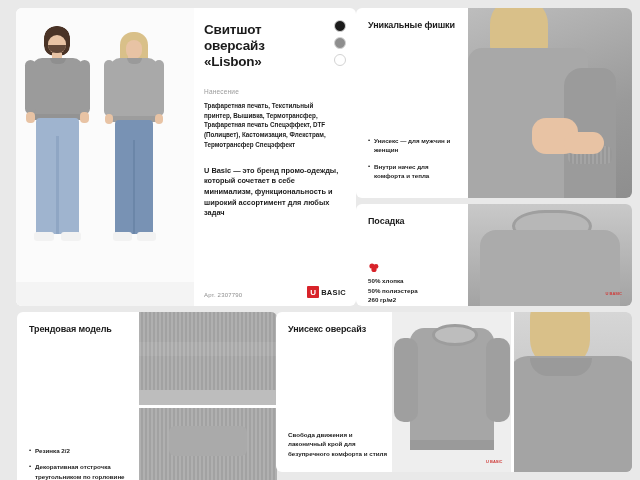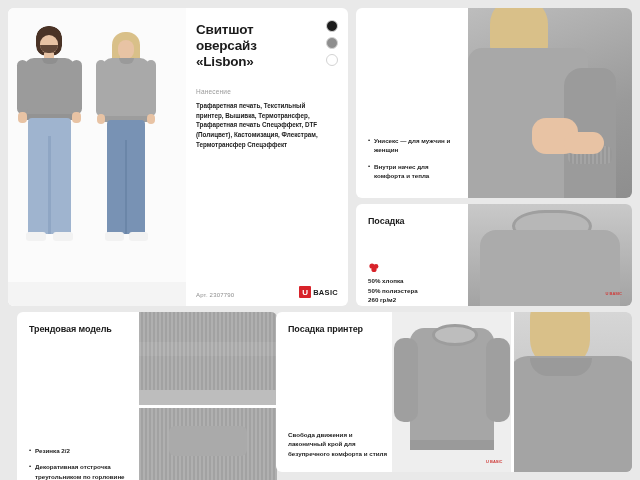--- a/index.html
+++ b/index.html
@@ -23,21 +23,21 @@
     padding: 8px;
   }
   .card {
     position: absolute;
     background: #ffffff;
     border-radius: 6px;
     overflow: hidden;
   }
   
   #hero {
-    left: 8px; top: 8px; width: 340px; height: 298px;
+    left: 16px; top: 8px; width: 340px; height: 298px;
     display: flex;
   }
   .hero-photo {
     position: relative;
     width: 178px;
     height: 100%;
     background: #fbfbfb;
     overflow: hidden;
   }
   .hero-info {
@@ -338,20 +338,21 @@
     <div class="hero-info">
       <div class="swatches">
         <div class="sw" style="background:#1b1b1b;"></div>
         <div class="sw" style="background:#8e8e8e;"></div>
         <div class="sw" style="background:#ffffff;"></div>
       </div>
 
       <h1 class="title">Свитшот оверсайз «Lisbon»</h1>
       <div class="label-muted">Нанесение</div>
       <div class="print-list">Трафаретная печать, Текстильный принтер, Вышивка, Термотрансфер, Трафаретная печать Спецэффект, DTF (Полицвет), Кастомизация, Флекстрам, Термотрансфер Спецэффект</div>
+      <div class="brand-desc">U Basic — это бренд промо-одежды, который сочетает в себе минимализм, функциональность и широкий ассортимент для любых задач</div>
 
       <div class="art-row">
         <div class="art-code">Арт. 2307790</div>
         <div class="logo">
           <div class="logo-u">U</div>
           <div class="logo-txt">BASIC</div>
         </div>
       </div>
     </div>
   </div>
@@ -360,20 +361,23 @@
     <div class="feat-photo">
       <div class="ph grad-grey" style="left:0;top:0;width:164px;height:190px;"></div>
       <div class="ph hair-blond" style="left:22px;top:-10px;width:58px;height:74px;border-radius:26px;"></div>
       <div class="ph sweat" style="left:0;top:40px;width:120px;height:150px;border-radius:14px 10px 0 0;background:#a8a8a8;"></div>
       <div class="ph" style="left:96px;top:60px;width:52px;height:130px;border-radius:18px 14px 0 0;background:#9b9b9b;"></div>
       <div class="ph knit" style="left:100px;top:138px;width:44px;height:18px;border-radius:6px;"></div>
       <div class="ph skin" style="left:64px;top:110px;width:46px;height:36px;border-radius:14px;"></div>
       <div class="ph skin" style="left:96px;top:124px;width:40px;height:22px;border-radius:11px;"></div>
     </div>
 
+    <div class="feat-left">
+      <div class="card-head">Уникальные фишки</div>
+    </div>
 
     <div class="feat-bullets bullets">
       <div>Унисекс — для мужчин и женщин</div>
       <div>Внутри начес для комфорта и тепла</div>
     </div>
   </div>
 
   <div class="card" id="material">
     <div class="mat-photo">
       <div class="ph" style="left:0;top:0;width:164px;height:102px;background:linear-gradient(180deg,#c9c9c9,#a3a3a3);"></div>
@@ -436,19 +440,19 @@
       </div>
       <div class="fit-photo">
         <div class="ph" style="left:0;top:0;width:120px;height:160px;background:linear-gradient(180deg,#d6d6d6,#b9b9b9);"></div>
         <div class="ph hair-blond" style="left:16px;top:-22px;width:60px;height:78px;border-radius:28px;"></div>
         <div class="ph" style="left:-6px;top:44px;width:130px;height:116px;background:#a4a4a4;border-radius:20px 20px 0 0;"></div>
         <div class="ph" style="left:16px;top:46px;width:62px;height:18px;border-radius:0 0 20px 20px;background:#9a9a9a;"></div>
       </div>
     </div>
 
     <div class="fit-left">
-      <div class="card-head">Посадка принтер</div>
+      <div class="card-head">Унисекс оверсайз</div>
     </div>
 
     <div class="fit-note body-note">Свобода движения и лаконичный крой для безупречного комфорта и стиля</div>
   </div>
 
 </div>
 
 </body></html>

